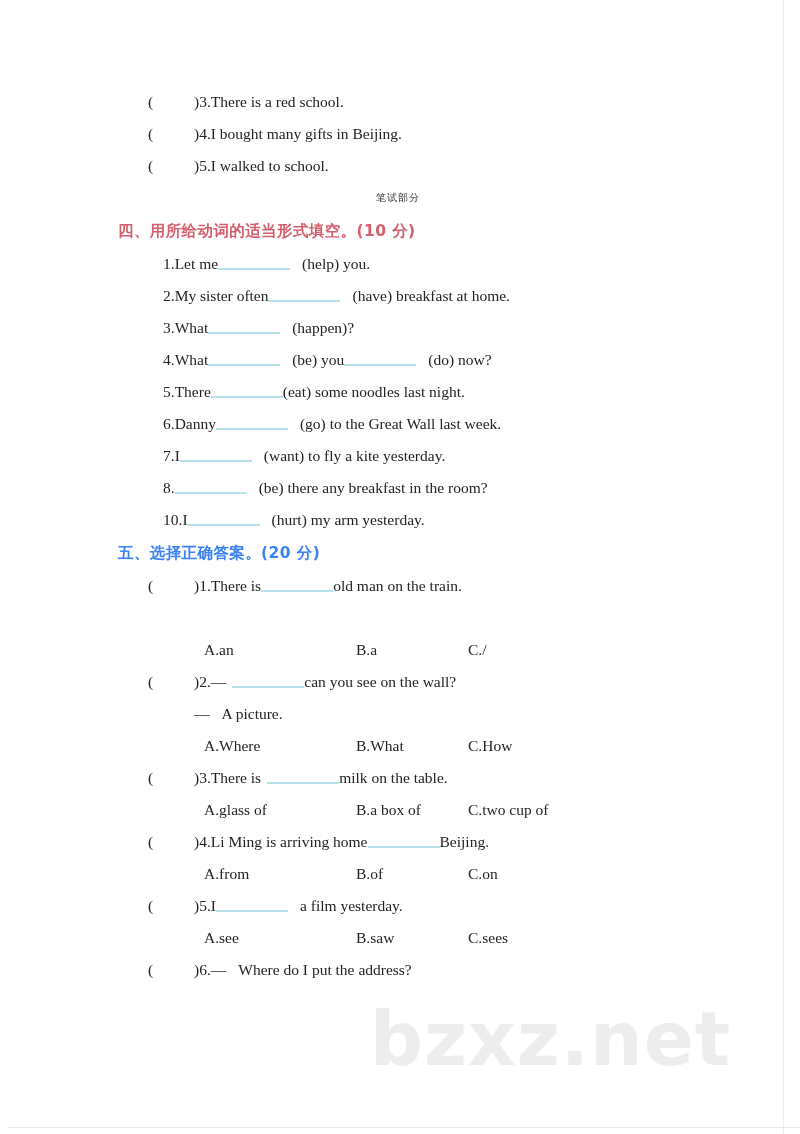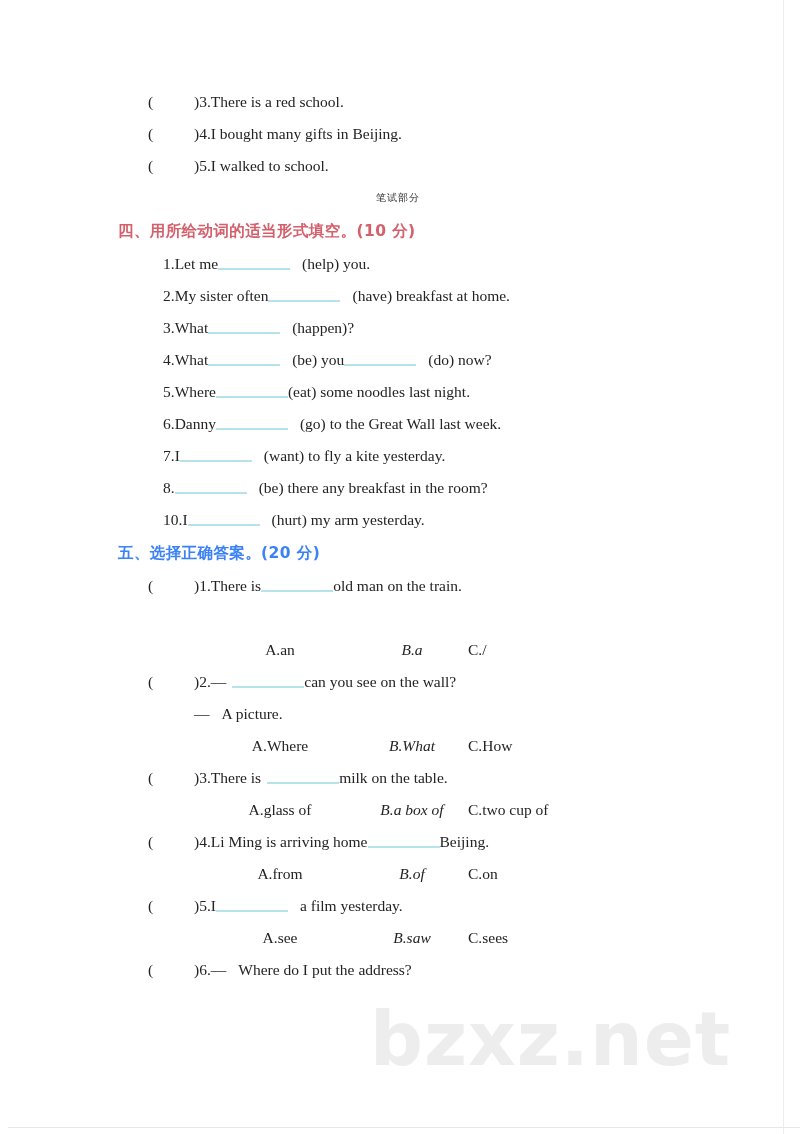--- a/index.html
+++ b/index.html
@@ -106,24 +106,23 @@
     padding-left: 186px;
     line-height: 32px;
   }
   .opts-row {
     padding-left: 196px;
     line-height: 32px;
   }
 
   .opt {
     display: inline-block;
-    text-align: center;
   }
   .opt-a { width: 152px; }
-  .opt-b { width: 112px; font-style: italic; }
+  .opt-b { width: 112px; }
   .opt-c { width: auto; }
 
   
   .blank {
     display: inline-block;
     border-bottom: 2px solid #b6e3eb;
     vertical-align: baseline;
     height: 13px;
     margin-bottom: -1px;
   }
@@ -185,21 +184,21 @@
 
     <div class="line fib-row">
       <span>3.</span><span>What</span><span class="blank b-lg"></span><span class="sp-md"></span><span>(happen)?</span>
     </div>
 
     <div class="line fib-row">
       <span>4.</span><span>What</span><span class="blank b-lg"></span><span class="sp-md"></span><span>(be) you</span><span class="blank b-lg"></span><span class="sp-md"></span><span>(do) now?</span>
     </div>
 
     <div class="line fib-row">
-      <span>5.</span><span>Where</span><span class="blank b-lg"></span><span>(eat) some noodles last night.</span>
+      <span>5.</span><span>There</span><span class="blank b-lg"></span><span>(eat) some noodles last night.</span>
     </div>
 
     <div class="line fib-row">
       <span>6.</span><span>Danny</span><span class="blank b-lg"></span><span class="sp-md"></span><span>(go) to the Great Wall last week.</span>
     </div>
 
     <div class="line fib-row">
       <span>7.</span><span>I</span><span class="blank b-lg"></span><span class="sp-md"></span><span>(want) to fly a kite yesterday.</span>
     </div>
 

